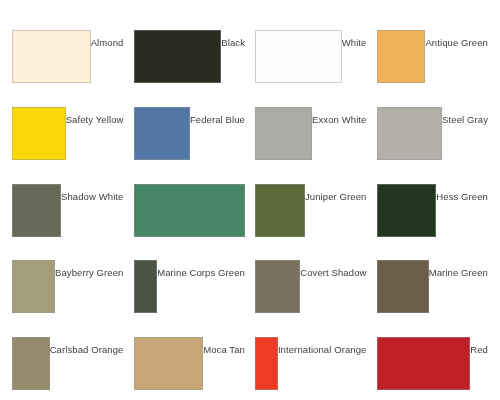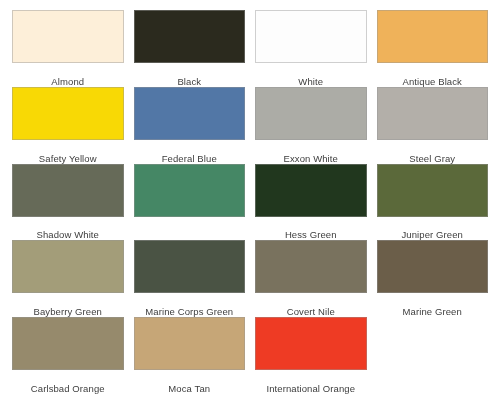--- a/index.html
+++ b/index.html
@@ -22,23 +22,24 @@
     padding: 10px 12px 6px 12px;
     display: grid;
     grid-template-columns: repeat(4, 1fr);
     grid-template-rows: repeat(5, 1fr);
     column-gap: 10px;
     row-gap: 0px;
   }
 
   .swatch-cell {
     display: flex;
-    flex-direction: column;
+    flex-direction: row;
     align-items: stretch;
     justify-content: space-between;
+    margin-top: 20px;
   }
 
   .swatch-chip {
     height: 53px;
     width: 100%;
     box-sizing: border-box;
     border: 1px solid rgba(150, 150, 150, 0.45);
   }
 
   .swatch-label {
@@ -62,21 +63,21 @@
     <div class="swatch-cell">
       <div class="swatch-chip" style="background-color: rgb(43, 42, 30);"></div>
       <div class="swatch-label">Black</div>
     </div>
     <div class="swatch-cell">
       <div class="swatch-chip" style="background-color: rgb(253, 253, 253);"></div>
       <div class="swatch-label">White</div>
     </div>
     <div class="swatch-cell">
       <div class="swatch-chip" style="background-color: rgb(239, 178, 90);"></div>
-      <div class="swatch-label">Antique Black</div>
+      <div class="swatch-label">Antique Green</div>
     </div>
     <div class="swatch-cell">
       <div class="swatch-chip" style="background-color: rgb(248, 217, 5);"></div>
       <div class="swatch-label">Safety Yellow</div>
     </div>
     <div class="swatch-cell">
       <div class="swatch-chip" style="background-color: rgb(82, 119, 166);"></div>
       <div class="swatch-label">Federal Blue</div>
     </div>
     <div class="swatch-cell">
@@ -88,48 +89,52 @@
       <div class="swatch-label">Steel Gray</div>
     </div>
     <div class="swatch-cell">
       <div class="swatch-chip" style="background-color: rgb(102, 106, 88);"></div>
       <div class="swatch-label">Shadow White</div>
     </div>
     <div class="swatch-cell">
       <div class="swatch-chip" style="background-color: rgb(69, 135, 101);"></div>
     </div>
     <div class="swatch-cell">
+      <div class="swatch-chip" style="background-color: rgb(91, 105, 58);"></div>
+      <div class="swatch-label">Juniper Green</div>
+    </div>
+    <div class="swatch-cell">
       <div class="swatch-chip" style="background-color: rgb(33, 55, 30);"></div>
       <div class="swatch-label">Hess Green</div>
-    </div>
-    <div class="swatch-cell">
-      <div class="swatch-chip" style="background-color: rgb(91, 105, 58);"></div>
-      <div class="swatch-label">Juniper Green</div>
     </div>
     <div class="swatch-cell">
       <div class="swatch-chip" style="background-color: rgb(163, 157, 121);"></div>
       <div class="swatch-label">Bayberry Green</div>
     </div>
     <div class="swatch-cell">
       <div class="swatch-chip" style="background-color: rgb(74, 83, 68);"></div>
       <div class="swatch-label">Marine Corps Green</div>
     </div>
     <div class="swatch-cell">
       <div class="swatch-chip" style="background-color: rgb(121, 114, 94);"></div>
-      <div class="swatch-label">Covert Nile</div>
+      <div class="swatch-label">Covert Shadow</div>
     </div>
     <div class="swatch-cell">
       <div class="swatch-chip" style="background-color: rgb(107, 94, 73);"></div>
       <div class="swatch-label">Marine Green</div>
     </div>
     <div class="swatch-cell">
       <div class="swatch-chip" style="background-color: rgb(150, 138, 108);"></div>
       <div class="swatch-label">Carlsbad Orange</div>
     </div>
     <div class="swatch-cell">
       <div class="swatch-chip" style="background-color: rgb(198, 166, 119);"></div>
       <div class="swatch-label">Moca Tan</div>
     </div>
     <div class="swatch-cell">
       <div class="swatch-chip" style="background-color: rgb(238, 59, 36);"></div>
       <div class="swatch-label">International Orange</div>
     </div>
+    <div class="swatch-cell">
+      <div class="swatch-chip" style="background-color: rgb(190, 32, 38);"></div>
+      <div class="swatch-label">Red</div>
+    </div>
   </div>
 
 </body></html>

